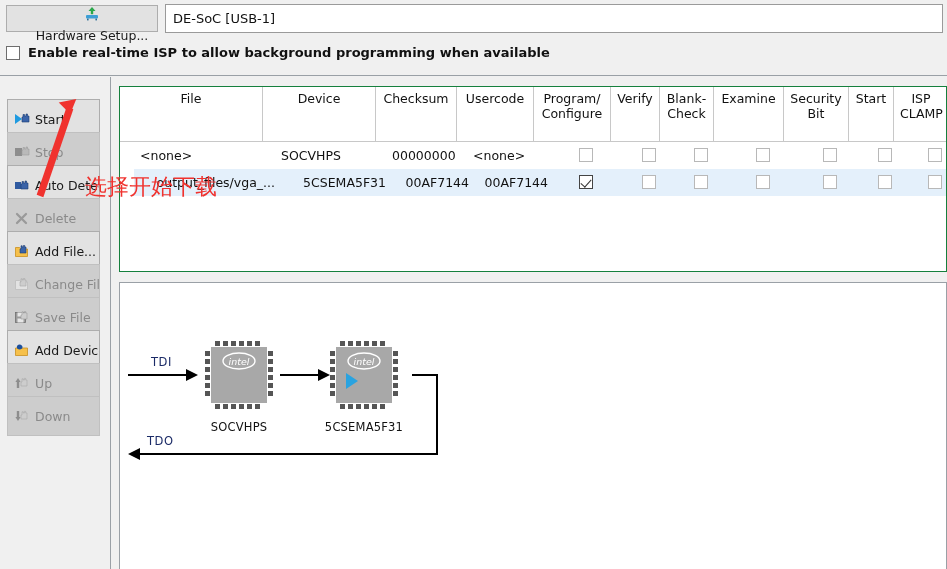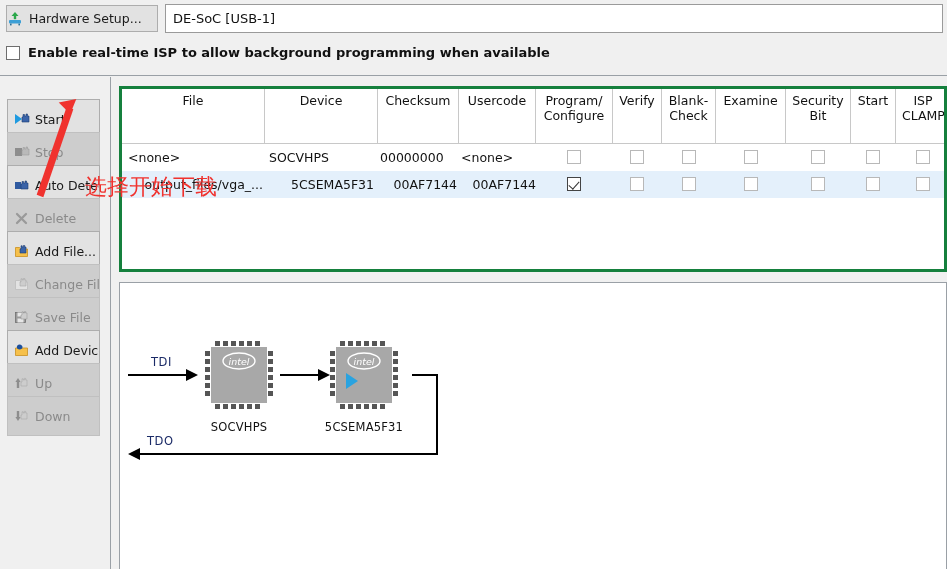--- a/index.html
+++ b/index.html
@@ -12,22 +12,22 @@
     font-size: 12.5px;
     color: #1a1a1a;
   }
   #app { position: relative; width: 947px; height: 569px; background: #f0f0f0; }
 
   
   .toolbar { position: absolute; left: 0; top: 0; width: 947px; height: 40px; background:#f0f0f0; }
   .hw-btn {
     position: absolute; left: 6px; top: 5px; width: 152px; height: 27px;
     background: #e2e2e2; border: 1px solid #adadad;
-    display: flex; align-items: center; gap: 6px; padding-left: 0;
-    font-size: 12.5px; color:#1a1a1a; cursor: default;
+    display: flex; align-items: center; gap: 6px; padding-left: 20px;
+    font-size: 12.5px; color:#1a1a1a; cursor: default; flex-direction: column;
   }
   .hw-icon { width: 16px; height: 15px; position: relative; flex: 0 0 16px; }
   .cable-field {
     position: absolute; left: 165px; top: 4px; width: 778px; height: 29px;
     background: #ffffff; border: 1px solid #9a9a9a;
     display:flex; align-items:center; padding-left: 7px; font-size: 13px; color:#111;
   }
 
   .hr-sep { position:absolute; left:0; top:75px; width:947px; height:1px; background:#9aa0a6; }
 
@@ -52,31 +52,31 @@
   .sbtn .lbl { white-space: nowrap; overflow: hidden; }
 
   
   .tri-play { width:0;height:0;border-left:7px solid #1e9ae0;border-top:5px solid transparent;border-bottom:5px solid transparent;position:absolute;left:0;top:1px;}
   .sq-stop { width:7px;height:8px;background:#8d8d8d;position:absolute;left:0;top:2px;}
   .hand { position:absolute; left:6px; top:0px; width:9px;height:11px; }
 
   
   .table-panel {
     position:absolute; left:119px; top:86px; width:828px; height:186px;
-    background:#ffffff; border:3px solid #15803d; overflow:hidden;
+    background:#ffffff; border:1px solid #15803d; overflow:hidden;
   }
   .thead { position:relative; height:55px; border-bottom:1px solid #c8c8c8; }
   .th {
     position:absolute; top:0; height:55px; padding:4px 6px 0 6px;
     font-size:12.5px; color:#111; text-align:center; line-height:15px;
     border-right:1px solid #c8c8c8; display:block;
   }
   .th.lastcol { border-right:none; }
   .th .l2 { display:block; }
-  .trow { position:relative; height:27px; }
+  .trow { position:relative; height:27px;margin-left:14px; }
   .trow.sel { background:#e4f0fb;text-align:right; }
   .td { position:absolute; top:0; height:27px; line-height:27px; font-size:12.5px; color:#111; white-space:nowrap; overflow:hidden; }
   .tcb { position:absolute; top:6px; width:14px; height:14px; background:#fff; border:1px solid #b8b8b8; }
   .tcb.on { border-color:#444; }
   .tcb.on::after {
     content:""; position:absolute; left:3px; top:1px; width:5px; height:9px;
     border: solid #333; border-width: 0 1.6px 1.6px 0; transform: rotate(42deg);
   }
 
   

